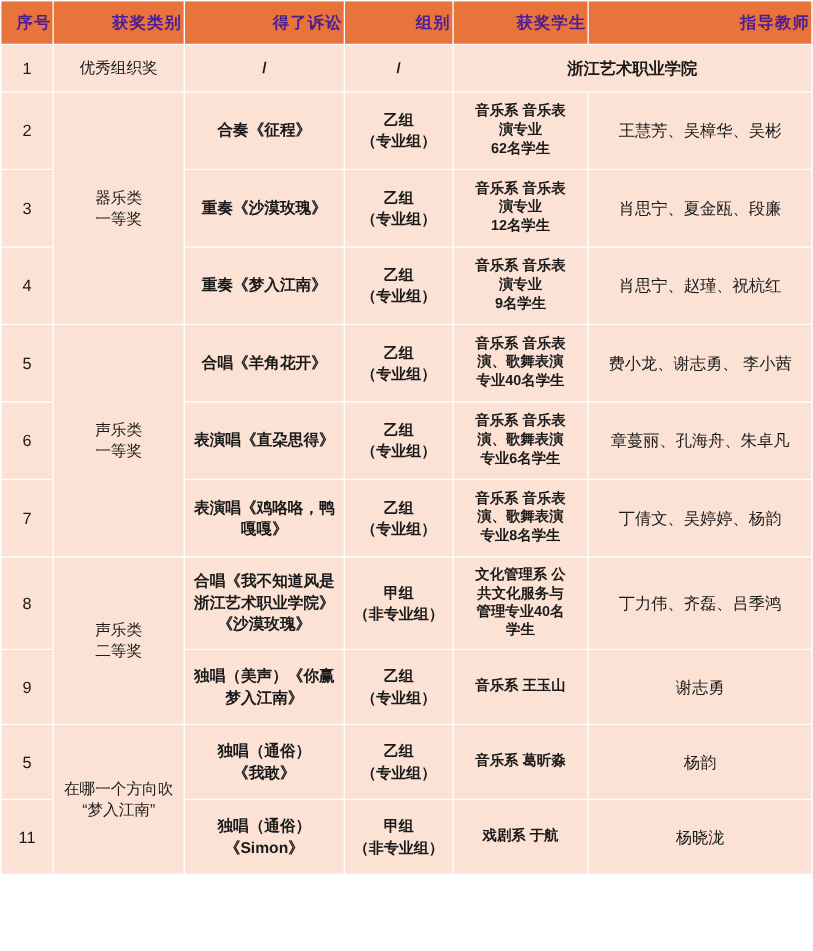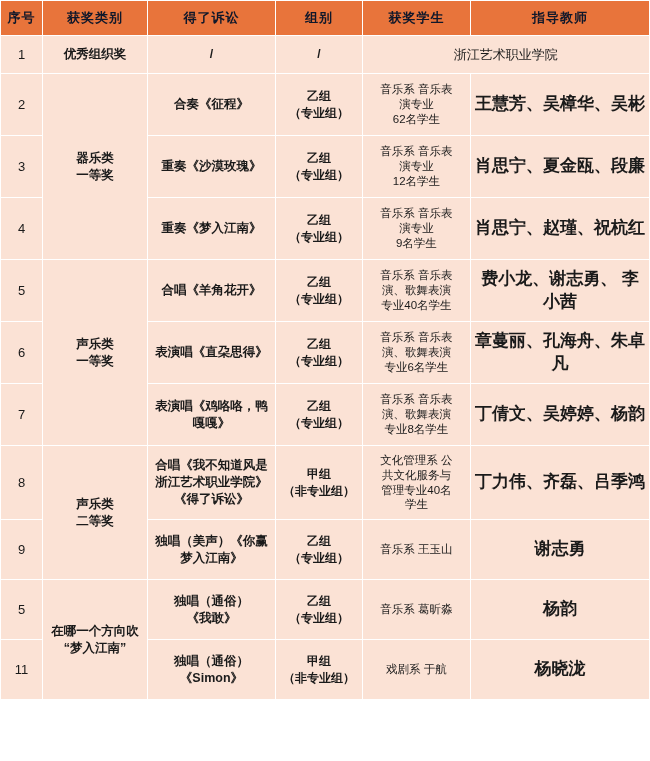--- a/index.html
+++ b/index.html
@@ -13,26 +13,26 @@
     font-family: "Liberation Sans", sans-serif;
     overflow: hidden;
   }
   .award-table {
     border-collapse: collapse;
     width: 650px;
     table-layout: fixed;
   }
   .award-table th {
     background: #e8743b;
-    color: #0f172a;
+    color: #4c1d95;
     font-size: 13px;
     font-weight: bold;
     height: 32px;
     border: 1px solid #ffffff;
-    text-align: center;
+    text-align: right;
     letter-spacing: 1px;
   }
   .award-table td {
     background: #fbe2d5;
     border: 1px solid #ffffff;
     text-align: center;
     vertical-align: middle;
     font-size: 12px;
     color: #1a1a1a;
     line-height: 1.35;
@@ -44,43 +44,43 @@
   .col-group { width: 86px; }
   .col-stu   { width: 108px; }
   .col-teach { width: 178px; }
 
   td.cell-no {
     font-size: 13px;
     font-weight: normal;
   }
   td.cell-cat {
     font-size: 12.5px;
-    font-weight: bold;
+    font-weight: normal;
   }
   td.cell-item {
     font-size: 12.5px;
     font-weight: bold;
   }
   td.cell-group {
     font-size: 12px;
     font-weight: bold;
   }
   td.cell-stu {
     font-size: 11.5px;
-    font-weight: normal;
+    font-weight: bold;
     line-height: 1.3;
     text-align: center;
   }
   td.cell-teach {
-    font-size: 17px;
-    font-weight: bold;
+    font-size: 13px;
+    font-weight: normal;
   }
   td.cell-wide {
     font-size: 13px;
-    font-weight: normal;
+    font-weight: bold;
   }
   .nowrap-line { display: block; }
 </style>
 </head>
 <body>
 
 <table class="award-table">
   <colgroup>
     <col class="col-no">
       <col class="col-cat">
@@ -234,21 +234,21 @@
       </tr>
       <tr style="height: 74px;">
         <td class="cell-no">8</td>
         <td class="cell-cat" rowspan="2">
           <span class="nowrap-line">声乐类</span>
           <span class="nowrap-line">二等奖</span>
         </td>
         <td class="cell-item">
           <span class="nowrap-line">合唱《我不知道风是</span>
           <span class="nowrap-line">浙江艺术职业学院》</span>
-          <span class="nowrap-line">《得了诉讼》</span>
+          <span class="nowrap-line">《沙漠玫瑰》</span>
         </td>
         <td class="cell-group">
           <span class="nowrap-line">甲组</span>
           <span class="nowrap-line">（非专业组）</span>
         </td>
         <td class="cell-stu">
           <span class="nowrap-line">文化管理系 公</span>
           <span class="nowrap-line">共文化服务与</span>
           <span class="nowrap-line">管理专业40名</span>
           <span class="nowrap-line">学生</span>

